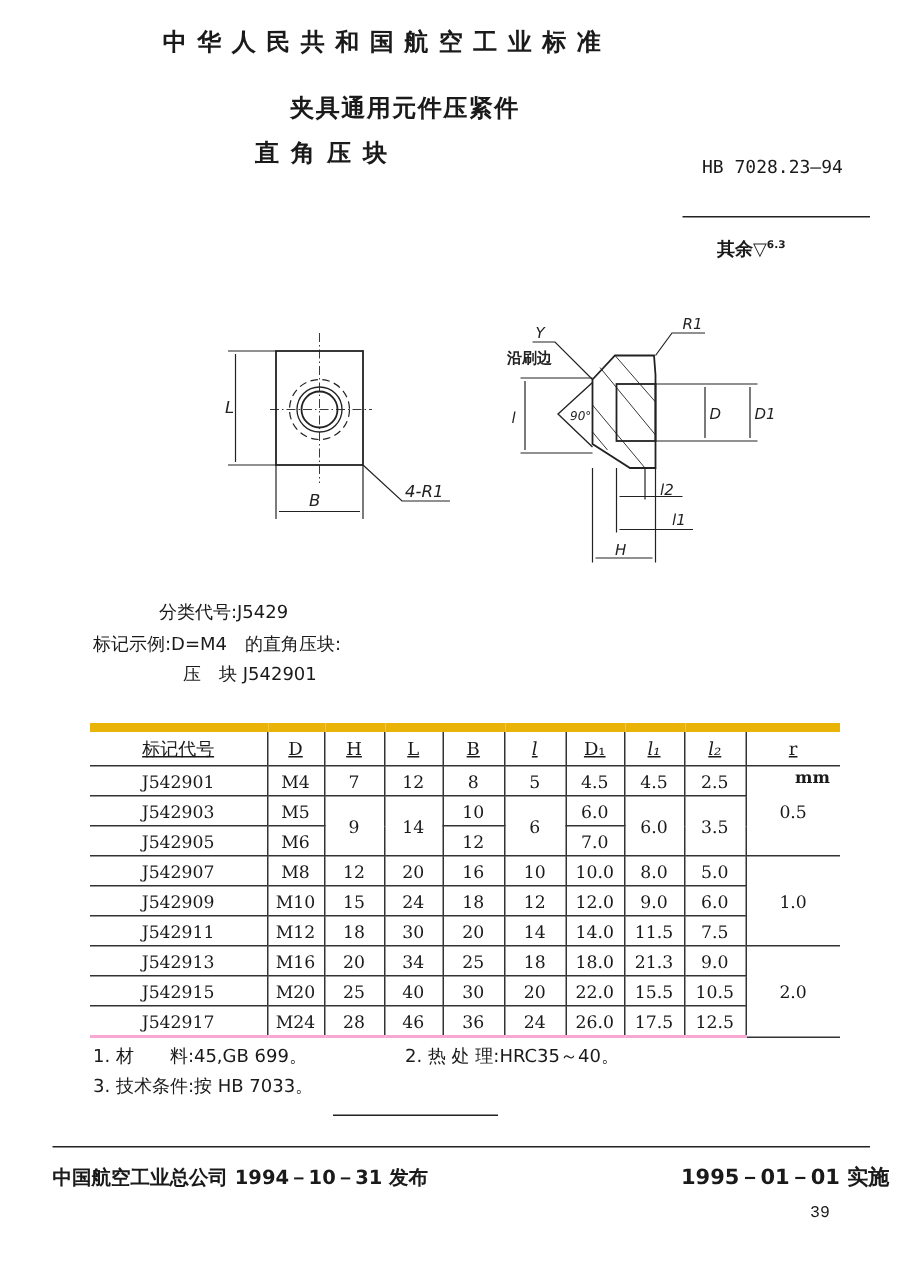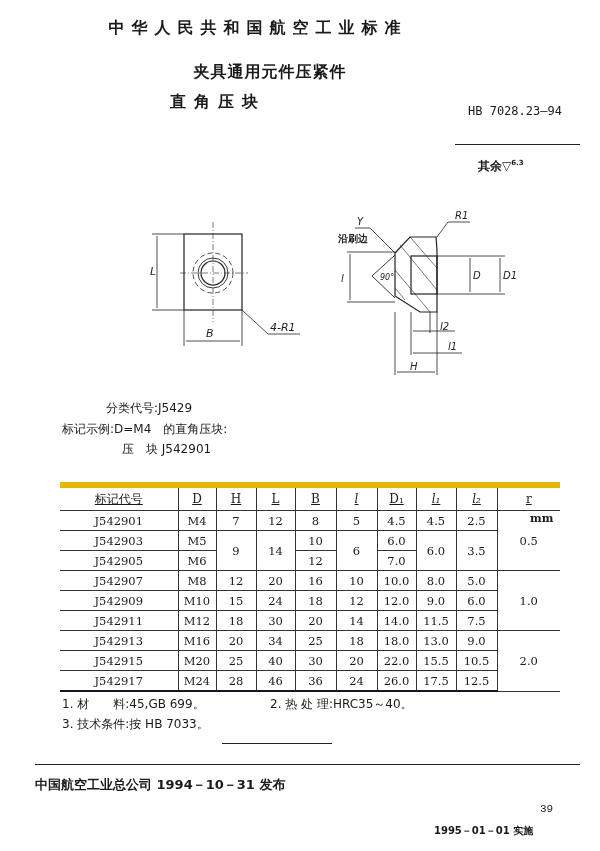--- a/index.html
+++ b/index.html
@@ -18,28 +18,28 @@
   .rough sup { font-size: 7px; }
   .drawing { top: 190px; left: 130px; }
   .meta { left: 62px; font-size: 12px; font-family: "DejaVu Sans", sans-serif; }
   .unit { top: 464px; left: 530px; font-size: 11px; font-weight: bold; margin-top: 48px; }
   table.spec { position: absolute; top: 482px; left: 60px; width: 500px; border-collapse: collapse;
                font-size: 11.5px; }
   table.spec td, table.spec th { border: 1px solid #333; text-align: center; height: 19px; padding: 0;
                                  font-weight: normal; }
   table.spec th { height: 22px; font-size: 12px; }
   table.spec tr.hdr th { border-top: 6px solid #eab308; text-decoration: underline; }
-  table.spec tr:last-child td { border-bottom: 2px solid #0f172a; }
+  table.spec tr:last-child td { border-bottom: 2px solid #f9a8d4; }
   table.spec td:first-child, table.spec th:first-child { border-left: none; }
   table.spec td:last-child, table.spec th:last-child { border-right: none; }
   .notes { font-size: 12px; font-family: "DejaVu Sans", sans-serif; }
   .endline { top: 743px; left: 222px; width: 110px; height: 1px; background: #222; }
   .footline { top: 764px; left: 35px; width: 545px; height: 1px; background: #222; }
   .issuer { top: 776px; left: 35px; font-family: "DejaVu Sans", sans-serif; font-size: 13px; font-weight: bold; }
-  .effect { top: 776px; left: 434px; font-family: "DejaVu Sans", sans-serif; font-size: 10px; font-weight: bold; margin-top: 48px; }
+  .effect { top: 776px; left: 454px; font-family: "DejaVu Sans", sans-serif; font-size: 14px; font-weight: bold; }
   .pageno { top: 803px; left: 540px; font-family: Liberation Mono, monospace; font-size: 11px; }
 </style>
 </head>
 <body>
 
 <div class="abs std-title">中华人民共和国航空工业标准</div>
 <div class="abs sub1">夹具通用元件压紧件</div>
 <div class="abs sub2">直角压块</div>
 <div class="abs std-no">HB 7028.23—94</div>
 <div class="abs hr-top"></div>
@@ -204,21 +204,21 @@
     <td>7.5</td>
   </tr>
   <tr>
     <td>J542913</td>
     <td>M16</td>
     <td>20</td>
     <td>34</td>
     <td>25</td>
     <td>18</td>
     <td>18.0</td>
-    <td>13.0</td>
+    <td>21.3</td>
     <td>9.0</td>
     <td rowspan="3">2.0</td>
   </tr>
   <tr>
     <td>J542915</td>
     <td>M20</td>
     <td>25</td>
     <td>40</td>
     <td>30</td>
     <td>20</td>

